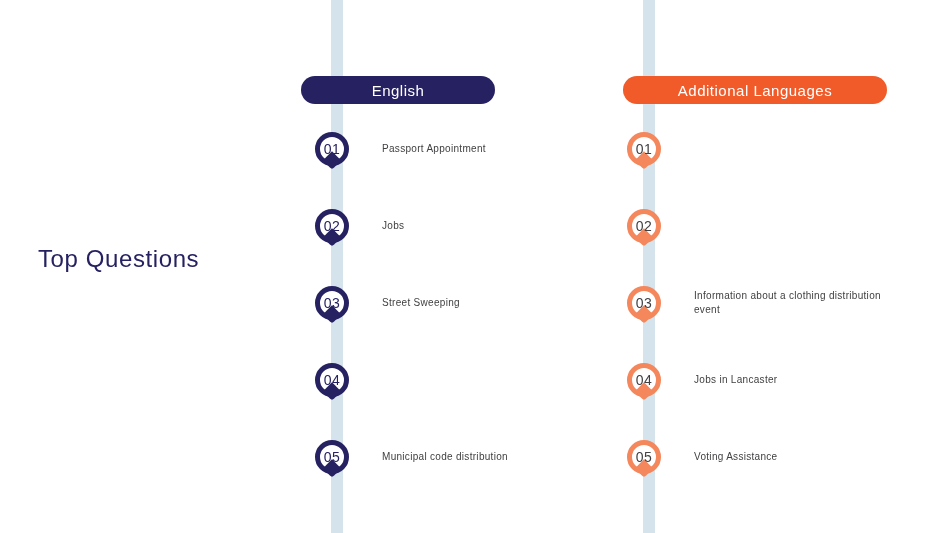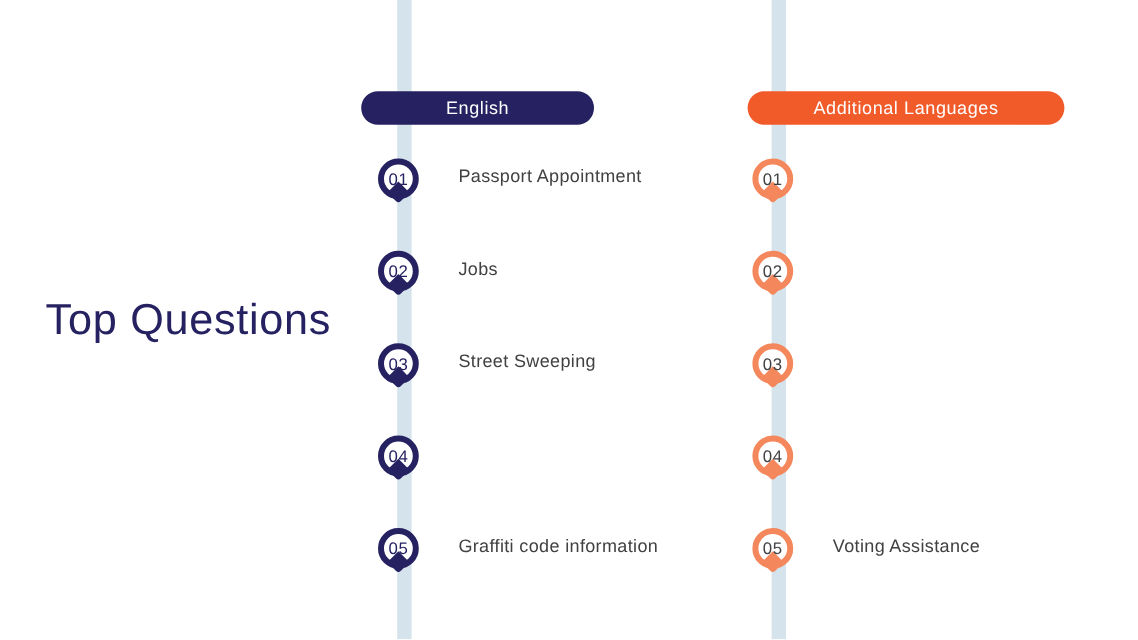--- a/index.html
+++ b/index.html
@@ -24,21 +24,21 @@
     z-index: 0;
   }
   .tline.left  { left: 331px; }
   .tline.right { left: 643px; }
 
   
   .page-title {
     position: absolute;
     left: 38px;
     top: 245px;
-    font-size: 36px;
+    font-size: 24px;
     letter-spacing: 0.6px;
     color: #262262;
     z-index: 1;
   }
 
   
   .header-pill {
     position: absolute;
     top: 76px;
     height: 28px;
@@ -101,21 +101,21 @@
 
   .pin .num {
     font-size: 14px;
     letter-spacing: 0.5px;
   }
   .rows.left  .pin .num { color: #262262; }
   .rows.right .pin .num { color: #414042; }
 
   .q-label {
     margin-left: 33px;
-    font-size: 15px;
+    font-size: 10px;
     line-height: 1.35;
     letter-spacing: 0.3px;
     color: #414042;
   }
   .rows.left  .q-label { width: 245px; }
   .rows.right .q-label { width: 215px; }
 </style>
 </head>
 <body>
 
@@ -150,44 +150,46 @@
     </div>
     <div class="row">
       <div class="pin">
         <span class="num">04</span>
       </div>
     </div>
     <div class="row">
       <div class="pin">
         <span class="num">05</span>
       </div>
-      <div class="q-label">Graffiti code information</div>
+      <div class="q-label">Municipal code distribution</div>
     </div>
   </div>
 
   <div class="rows right">
     <div class="row">
       <div class="pin">
         <span class="num">01</span>
       </div>
     </div>
     <div class="row">
       <div class="pin">
         <span class="num">02</span>
       </div>
     </div>
     <div class="row">
       <div class="pin">
         <span class="num">03</span>
       </div>
+      <div class="q-label">Information about a clothing distribution event</div>
     </div>
     <div class="row">
       <div class="pin">
         <span class="num">04</span>
       </div>
+      <div class="q-label">Jobs in Lancaster</div>
     </div>
     <div class="row">
       <div class="pin">
         <span class="num">05</span>
       </div>
       <div class="q-label">Voting Assistance</div>
     </div>
   </div>
 
 </div>

